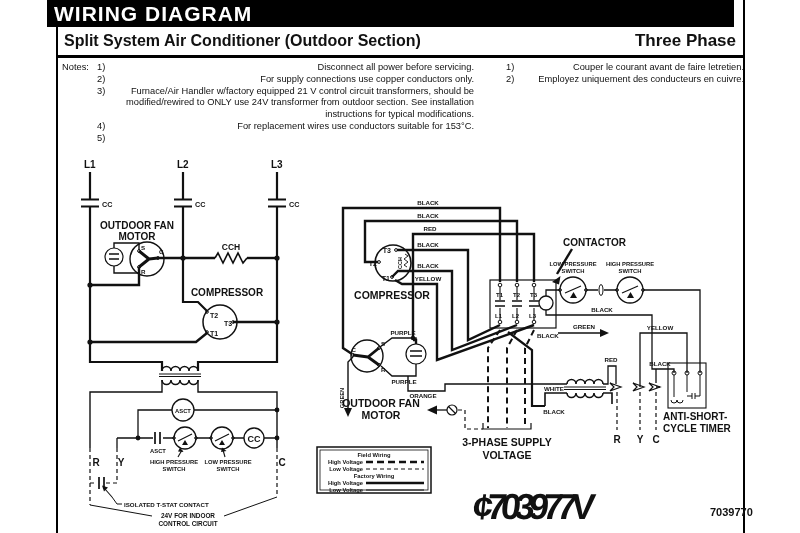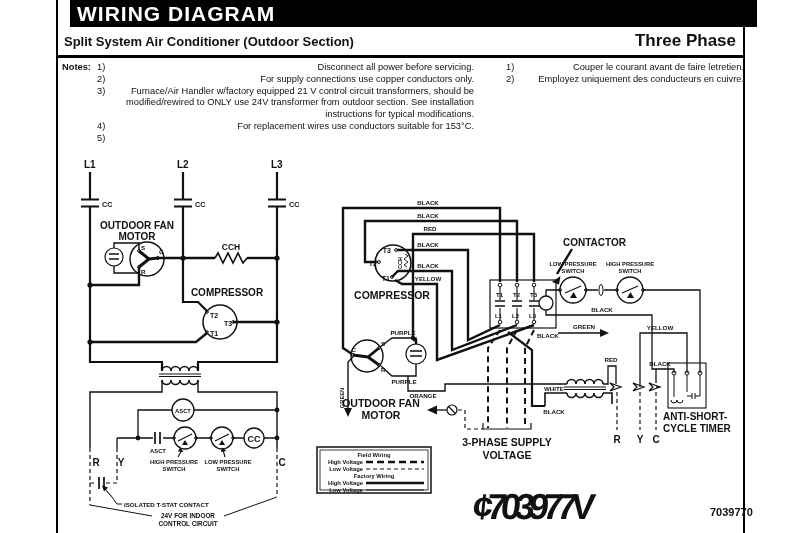--- a/index.html
+++ b/index.html
@@ -1,28 +1,28 @@
 <!DOCTYPE html>
 <html><head>
 <meta charset="utf-8">
 <style>
   html,body{margin:0;padding:0;}
   body{width:800px;height:533px;position:relative;background:#fff;overflow:hidden;
        font-family:"Liberation Sans",sans-serif;color:#111;}
   .frame-line{position:absolute;top:0;bottom:0;width:2px;background:#000;}
-  .header-bar{position:absolute;left:70px;top:0;width:687px;height:27px;background:#000;
+  .header-bar{position:absolute;left:47px;top:0;width:687px;height:27px;background:#000;
       display:flex;align-items:center;}
   .header-bar .title{color:#fff;font-size:21px;font-weight:bold;letter-spacing:1px;padding-left:7px;}
   .subtitle-row{position:absolute;left:57px;top:27px;width:687px;height:28px;border-bottom:3px solid #000;
       display:flex;align-items:center;justify-content:space-between;}
-  .subtitle-row .sub{font-size:13px;font-weight:bold;padding-left:7px;text-align:right;}
+  .subtitle-row .sub{font-size:16px;font-weight:bold;padding-left:7px;text-align:right;}
   .subtitle-row .phase{font-size:17px;font-weight:bold;padding-right:8px;}
   .notes{position:absolute;left:62px;top:62px;width:412px;font-size:9.3px;line-height:11.8px;}
   .note-row{display:flex;}
-  .note-row .nlab{width:35px;font-weight:bold;flex:none;}
+  .note-row .nlab{width:35px;font-weight:normal;flex:none;}
   .note-row .nnum{width:15px;flex:none;}
   .note-row .ntext{flex:1;text-align:right;}
   .notes-fr{position:absolute;left:506px;top:62px;width:238px;font-size:9.3px;line-height:11.8px;}
   .stamp{position:absolute;left:473px;top:486px;font-size:36px;font-weight:bold;
       letter-spacing:-6px;transform:skewX(-6deg);white-space:nowrap;}
   .part-number{position:absolute;left:710px;top:506px;font-size:11px;font-weight:bold;}
   svg{position:absolute;left:0;top:0;}
   svg text{font-family:"Liberation Sans",sans-serif;font-weight:bold;fill:#111;}
   .w{stroke:#111;fill:none;}
 </style>

